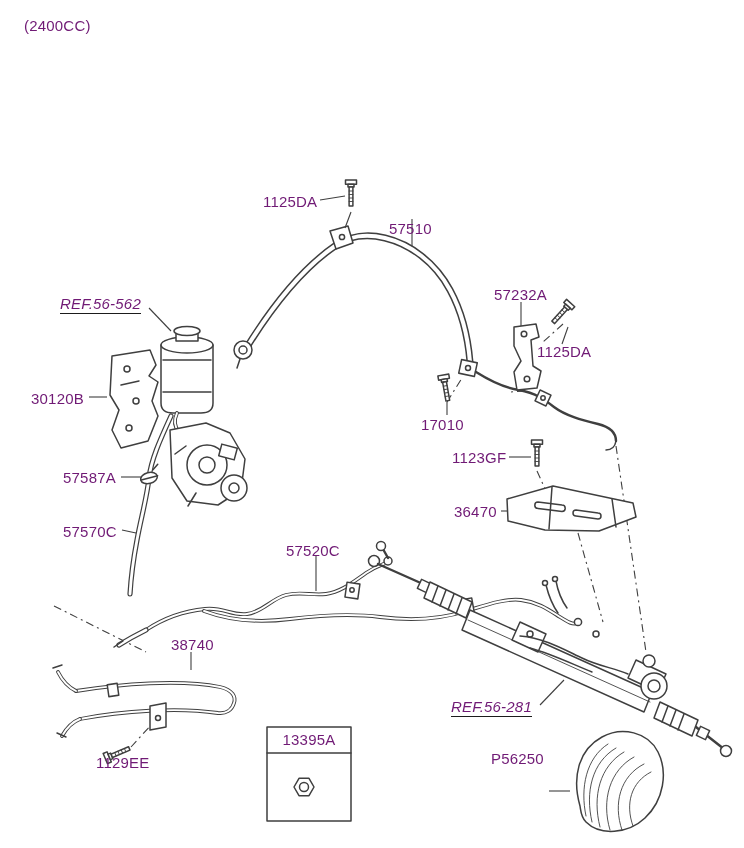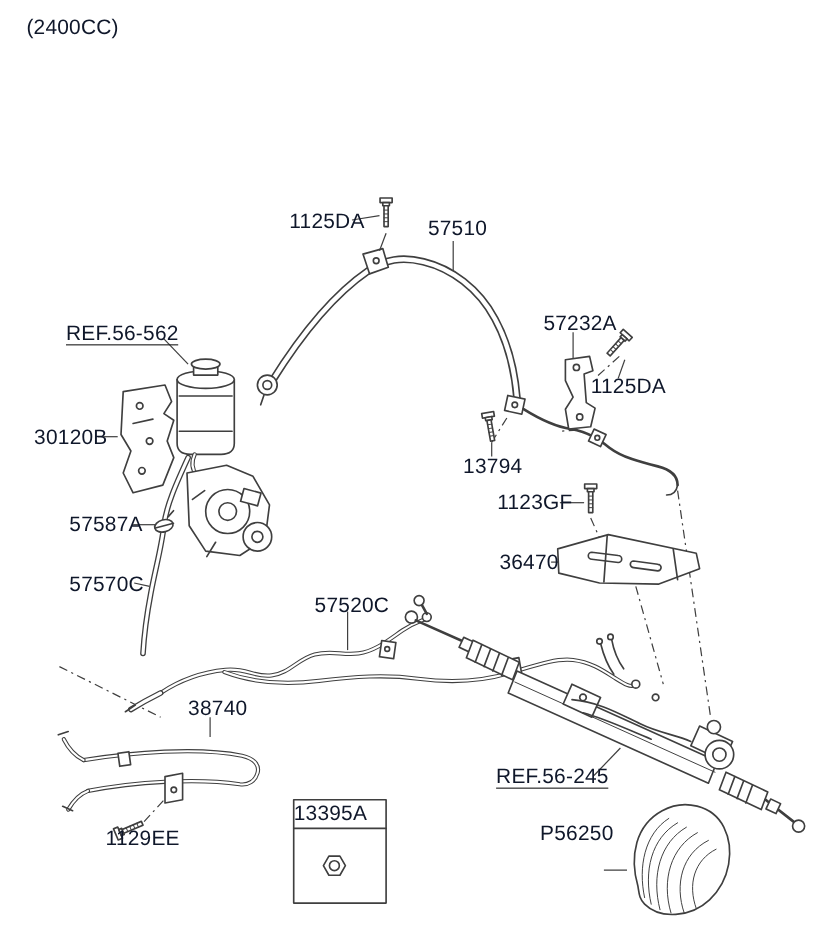--- a/index.html
+++ b/index.html
@@ -2,25 +2,25 @@
 <html><head>
 <meta charset="utf-8">
 <style>
   html,body{margin:0;padding:0;background:#fff;}
   .stage{
     position:relative;width:744px;height:848px;background:#ffffff;
     font-family:"Liberation Sans", sans-serif;overflow:hidden;
   }
   .art{position:absolute;left:0;top:0;}
   .lbl{
-    position:absolute;font-size:19px;color:#0f172a;
+    position:absolute;font-size:15px;color:#701a75;
     white-space:nowrap;letter-spacing:.2px;line-height:17px;
   }
-  .lbl.u{border-bottom:1.3px solid #1b1b1b;padding-bottom:1px;}
-  .lbl.c{text-align:left;}
+  .lbl.u{border-bottom:1.3px solid #1b1b1b;padding-bottom:1px;font-style:italic;}
+  .lbl.c{text-align:center;}
   
   .s1{fill:none;stroke:#3f3f3f;stroke-width:1.5;stroke-linecap:round;stroke-linejoin:round;}
   .s2{fill:none;stroke:#3f3f3f;stroke-width:2.4;stroke-linecap:round;stroke-linejoin:round;}
   .pf{fill:#ffffff;stroke:#3f3f3f;stroke-width:1.5;stroke-linejoin:round;}
   .tL-o{fill:none;stroke:#3f3f3f;stroke-width:7;stroke-linecap:round;}
   .tL-i{fill:none;stroke:#ffffff;stroke-width:4;stroke-linecap:round;}
   .tM-o{fill:none;stroke:#3f3f3f;stroke-width:5.2;stroke-linecap:round;}
   .tM-i{fill:none;stroke:#ffffff;stroke-width:2.8;stroke-linecap:round;}
   .tS-o{fill:none;stroke:#3f3f3f;stroke-width:3.8;stroke-linecap:round;}
   .tS-i{fill:none;stroke:#ffffff;stroke-width:1.9;stroke-linecap:round;}
@@ -224,29 +224,29 @@
         <use href="#bolt" transform="translate(537,444)"></use>
       </g>
     <g>
         <use href="#bolt" transform="translate(109,757) rotate(-113)"></use>
       </g>
   </svg>
 
   <div class="lbl" style="left:24px;top:17px">(2400CC)</div>
 
   <div class="lbl" style="left:263px;top:193px">1125DA</div>
-  <div class="lbl" style="left:389px;top:200px">57510</div>
+  <div class="lbl" style="left:389px;top:220px">57510</div>
   <div class="lbl u" style="left:60px;top:295px">REF.56-562</div>
   <div class="lbl" style="left:494px;top:286px">57232A</div>
   <div class="lbl" style="left:537px;top:343px">1125DA</div>
   <div class="lbl" style="left:31px;top:390px">30120B</div>
-  <div class="lbl" style="left:421px;top:416px">13794</div>
+  <div class="lbl" style="left:421px;top:416px">17010</div>
   <div class="lbl" style="left:452px;top:449px">1123GF</div>
   <div class="lbl" style="left:63px;top:469px">57587A</div>
   <div class="lbl" style="left:454px;top:503px">36470</div>
   <div class="lbl" style="left:63px;top:523px">57570C</div>
   <div class="lbl" style="left:286px;top:542px">57520C</div>
   <div class="lbl" style="left:171px;top:636px">38740</div>
-  <div class="lbl u" style="left:451px;top:698px">REF.56-245</div>
+  <div class="lbl u" style="left:451px;top:698px">REF.56-281</div>
   <div class="lbl c" style="left:267px;top:731px;width:84px">13395A</div>
   <div class="lbl" style="left:96px;top:754px">1129EE</div>
   <div class="lbl" style="left:491px;top:750px">P56250</div>
 </div>
 
 </body></html>

